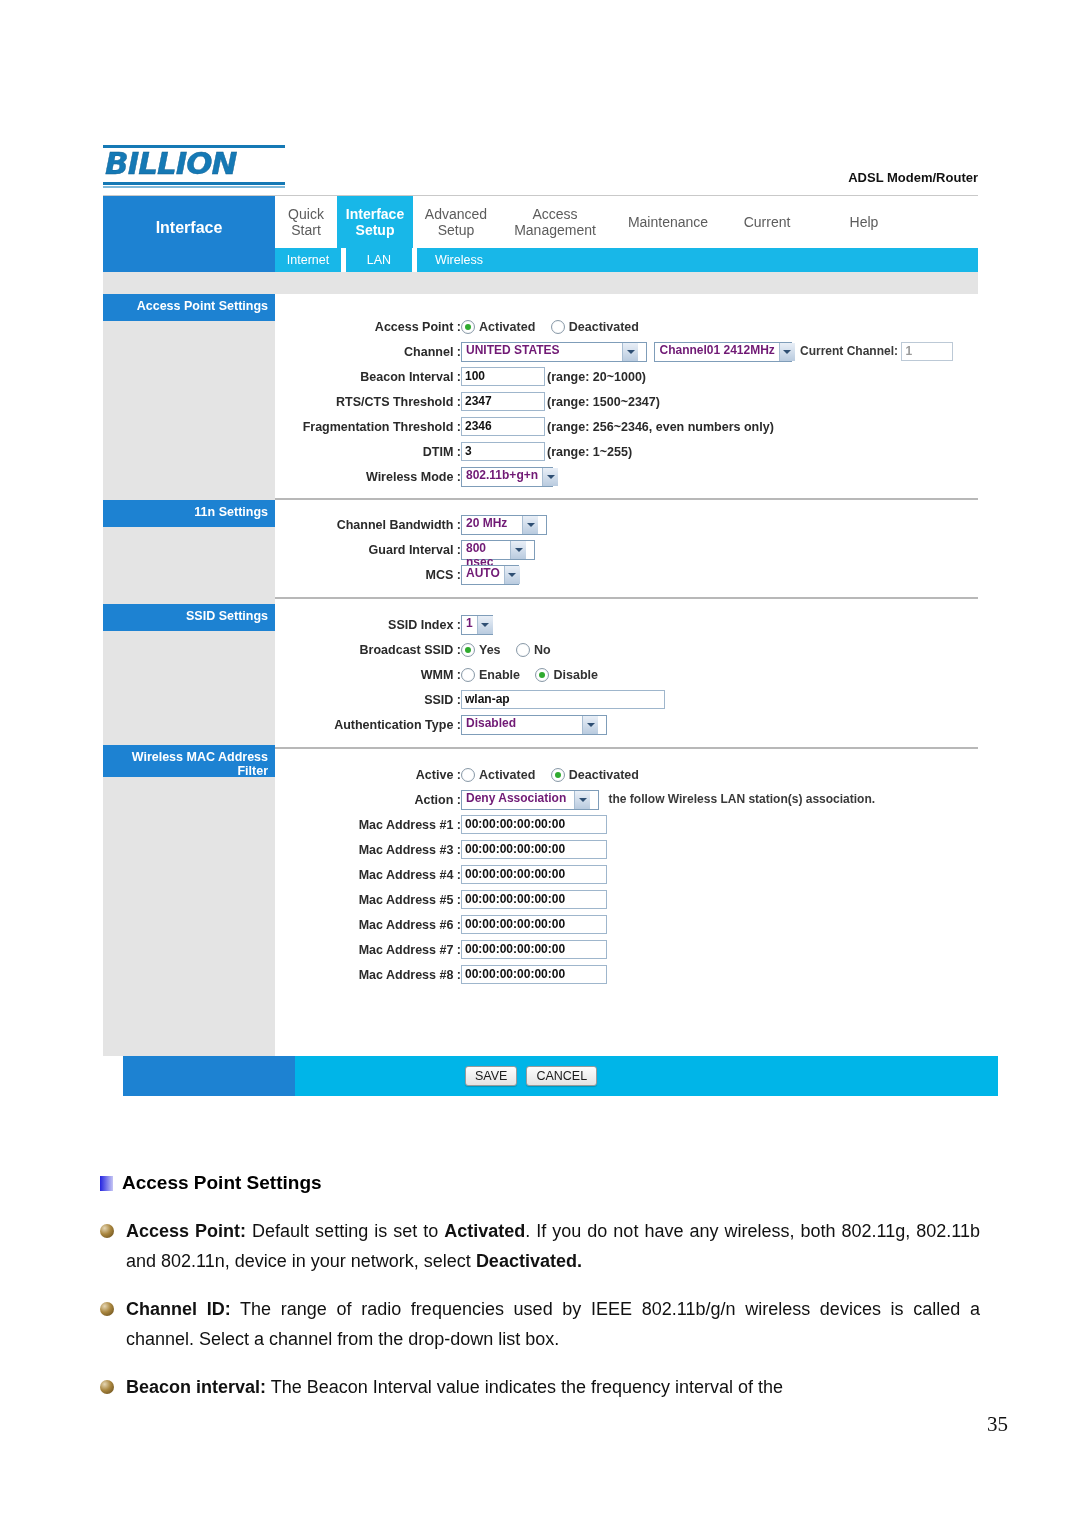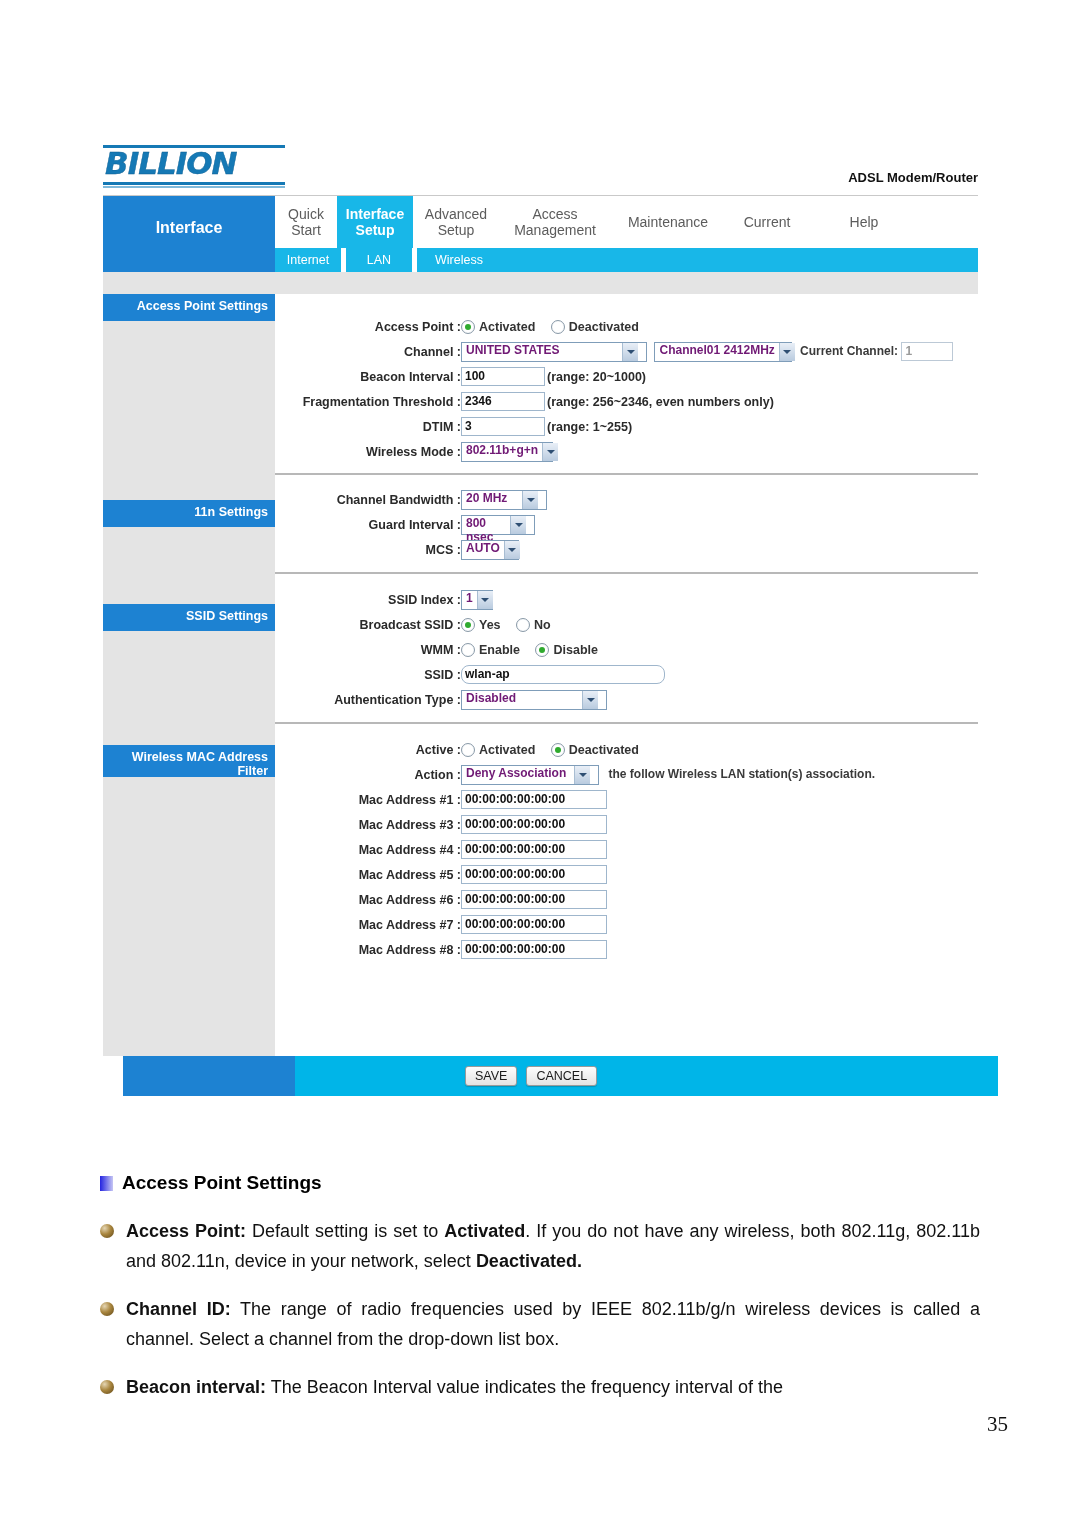--- a/index.html
+++ b/index.html
@@ -262,20 +262,27 @@
             </td>
           </tr>
           <tr>
             <td class="lbl">Beacon Interval :</td>
             <td style="width:86px;">
               <span class="inp" style="width:76px;">100</span>
             </td>
             <td class="note">(range: 20~1000)</td>
           </tr>
           <tr>
+            <td class="lbl">RTS/CTS Threshold :</td>
+            <td>
+              <span class="inp" style="width:76px;">2347</span>
+            </td>
+            <td class="note">(range: 1500~2347)</td>
+          </tr>
+          <tr>
             <td class="lbl">Fragmentation Threshold :</td>
             <td>
               <span class="inp" style="width:76px;">2346</span>
             </td>
             <td class="note">(range: 256~2346, even numbers only)</td>
           </tr>
           <tr>
             <td class="lbl">DTIM :</td>
             <td>
               <span class="inp" style="width:76px;">3</span>
@@ -355,21 +362,21 @@
           <tr>
             <td class="lbl">WMM :</td>
             <td>
               <span class="radio"></span><span class="rlbl">Enable</span>
               <span class="radio on"></span><span class="rlbl">Disable</span>
             </td>
           </tr>
           <tr>
             <td class="lbl">SSID :</td>
             <td>
-              <span class="inp" style="width:196px;border-radius:8px;">wlan-ap</span>
+              <span class="inp" style="width:196px;">wlan-ap</span>
             </td>
           </tr>
           <tr>
             <td class="lbl">Authentication Type :</td>
             <td>
               <span class="sel" style="width:132px;">
                 <span>Disabled</span>
                 <span class="arrow"></span>
               </span>
             </td>

